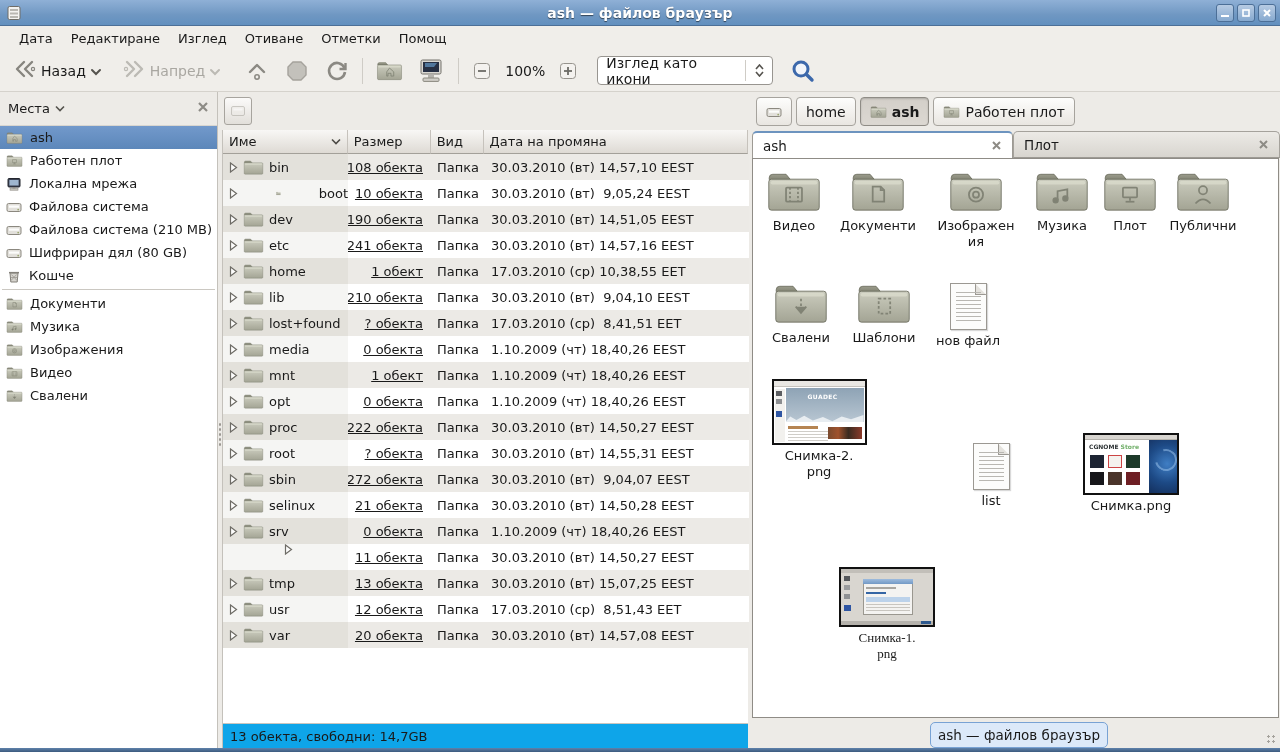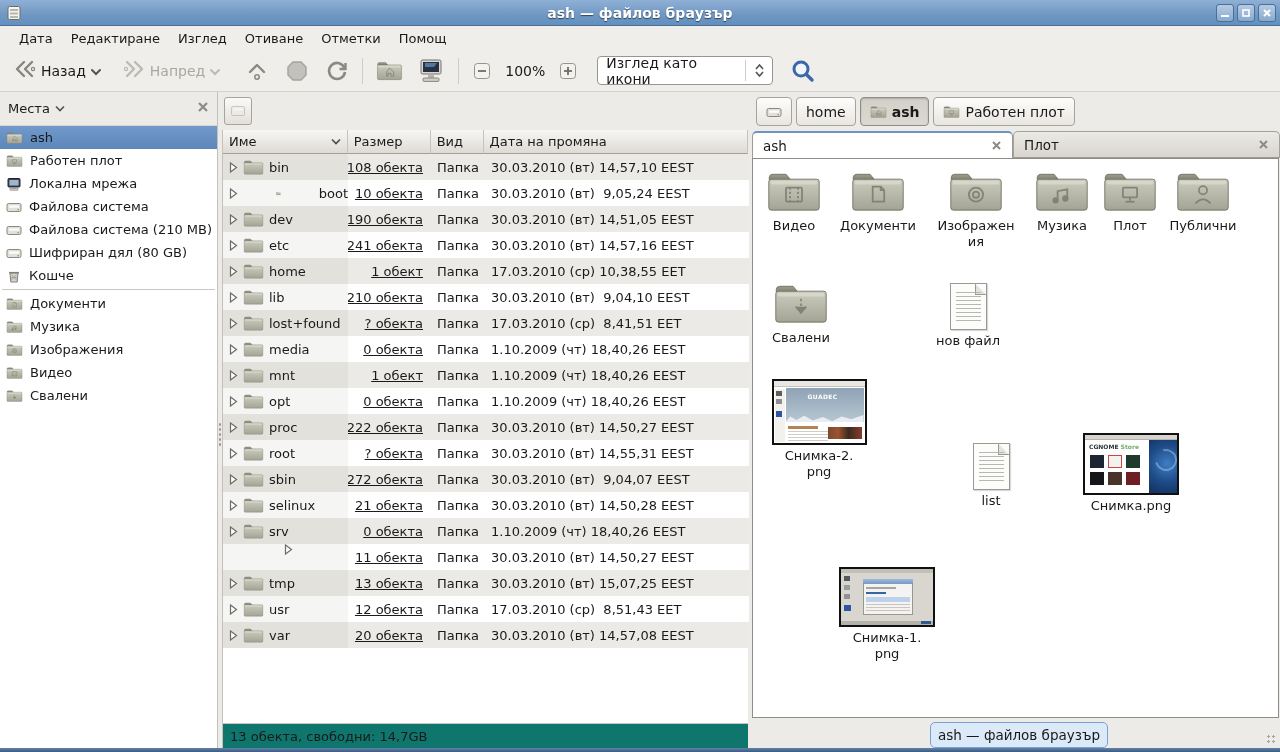--- a/index.html
+++ b/index.html
@@ -58,21 +58,21 @@
     display:flex; align-items:center; padding:0 6px; font-size:13px; }
   .tree-rows { position:absolute; left:0; top:24px; width:526px; height:569px; overflow:hidden; }
   .tree-row { display:flex; height:26px; align-items:stretch; }
   .tree-row.odd  { background:#eceae6; }
   .tree-row.even { background:#ffffff; }
   .td { display:flex; align-items:center; overflow:hidden; white-space:nowrap; }
   .td.c-name { background:rgba(60,50,20,.05); gap:5px; padding-left:6px; }
   .td.c-size { justify-content:flex-end; padding-right:8px;text-decoration:underline; }
   .td.c-type { padding-left:6px; }
   .td.c-date { padding-left:7px; white-space:pre; }
-  .statusbar { position:absolute; left:0; bottom:0; width:526px; height:25px; background:#0f766e;
+  .statusbar { position:absolute; left:0; bottom:0; width:526px; height:25px; background:#0ea5e9;
     border-top:1px solid #c9c6c0; border-left:1px solid #c4c1bb; display:flex; align-items:center; padding-left:7px; }
 
   
   .rightpanel { position:absolute; left:752px; top:92px; width:528px; height:656px; background:#edebe7; }
   .crumbs { position:absolute; left:4px; top:5px; display:flex; gap:4px; }
   .crumb-btn { height:29px; border:1px solid #a6a39d; border-radius:4px; background:linear-gradient(#fdfdfc,#e9e6e1);
     display:flex; align-items:center; gap:5px; padding:0 9px; font-size:14px; }
   .crumb-btn.active { background:linear-gradient(#d3cfc9,#dcd8d2); border-color:#8f8c86; font-weight:bold; box-shadow:inset 0 1px 2px rgba(0,0,0,.18); }
   .tabsbar { position:absolute; left:0; top:39px; width:528px; height:27px; display:flex; }
   .tab { display:flex; align-items:center; height:27px; padding:0 10px; font-size:13.5px; }
@@ -892,20 +892,31 @@
     <path d="M4 10 q0-4 4-4 h15 l5 6 h-24 z" fill="url(#gFoldTab)" stroke="#6e6f60"></path>
     <rect x="3.5" y="11.5" width="57" height="35" rx="3" fill="url(#gFold)" stroke="#6e6f60"></rect>
     <rect x="5.5" y="13.5" width="53" height="4" rx="2" fill="#dddecf" opacity=".7"></rect>
     <g fill="none" stroke="#7c7e70" stroke-width="2" opacity=".9">
               <line x1="32" y1="20" x2="32" y2="30" stroke-dasharray="3 2.4"></line>
               <path d="M26 29 l6 7 l6 -7" fill="#7c7e70"></path>
             </g>
   </svg>
           <div class="iv-label">Свалени</div>
         </div>
+        <div class="iv-item" style="left: 85px; top: 122px; width: 92px;">
+          <svg width="58" height="46" viewBox="0 0 64 52">
+    <path d="M4 10 q0-4 4-4 h15 l5 6 h-24 z" fill="url(#gFoldTab)" stroke="#6e6f60"></path>
+    <rect x="3.5" y="11.5" width="57" height="35" rx="3" fill="url(#gFold)" stroke="#6e6f60"></rect>
+    <rect x="5.5" y="13.5" width="53" height="4" rx="2" fill="#dddecf" opacity=".7"></rect>
+    <g fill="none" stroke="#7c7e70" stroke-width="2" opacity=".9">
+              <rect x="26" y="20" width="13" height="17" stroke-dasharray="3 2.4"></rect>
+            </g>
+  </svg>
+          <div class="iv-label">Шаблони</div>
+        </div>
         <div class="iv-item" style="left: 178px; top: 124px; width: 74px;">
           <div class="page-icon"></div>
           <div class="iv-label">нов файл</div>
         </div>
         <div class="iv-item" style="left: 213px; top: 284px; width: 50px;">
           <div class="page-icon"></div>
           <div class="iv-label">list</div>
         </div>
         <div class="iv-item" style="left: 31px; top: 220px; width: 70px;">
           <div class="thumb" style="width:95px;height:66px;">
@@ -932,21 +943,21 @@
       <div style="position:absolute;left:23px;top:20px;width:14px;height:13px;background:#f4f2ee;border:1px solid #c44;box-sizing:border-box"></div>
       <div style="position:absolute;left:41px;top:20px;width:14px;height:13px;background:#1d3a2a"></div>
       <div style="position:absolute;left:5px;top:37px;width:14px;height:13px;background:#16161a"></div>
       <div style="position:absolute;left:23px;top:37px;width:14px;height:13px;background:#4a342a"></div>
       <div style="position:absolute;left:41px;top:37px;width:14px;height:13px;background:#6e1f24"></div>
       <div style="position:absolute;left:64px;top:5px;right:0;bottom:0;background:radial-gradient(circle at 65% 45%, #3f7ec4, #1d4a86 55%, #142f5c)"></div>
       <div style="position:absolute;left:70px;top:14px;width:22px;height:22px;border:2px solid rgba(160,200,240,.5);border-radius:50%;border-left-color:transparent;transform:rotate(30deg)"></div>
     </div>
           <div class="iv-label">Снимка.png</div>
         </div>
-        <div class="iv-item" style="left: 99px; top: 408px; width: 70px;">
+        <div class="iv-item" style="left: 99px; top: 408px; width: 70px; font-family: Liberation Serif, serif;">
           <div class="thumb" style="width:96px;height:60px;background:#d9d6d0;">
       <div style="position:absolute;left:0;top:0;right:0;height:4px;background:#c2bfb9"></div>
       <div style="position:absolute;left:3px;top:7px;width:6px;height:5px;background:#55585c"></div>
       <div style="position:absolute;left:3px;top:16px;width:6px;height:5px;background:#9a9c9e"></div>
       <div style="position:absolute;left:3px;top:25px;width:6px;height:5px;background:#8f9193"></div>
       <div style="position:absolute;left:3px;top:36px;width:7px;height:6px;background:#2e55a2"></div>
       <div style="position:absolute;left:22px;top:10px;width:50px;height:36px;background:#f4f3f1;border:1px solid #9a978f"></div>
       <div style="position:absolute;left:22px;top:10px;width:50px;height:5px;background:linear-gradient(#9dbbdd,#7399c5)"></div>
       <div style="position:absolute;left:25px;top:18px;width:30px;height:2px;background:#a9a6a0"></div>
       <div style="position:absolute;left:25px;top:23px;width:20px;height:2px;background:#3465a4"></div>

